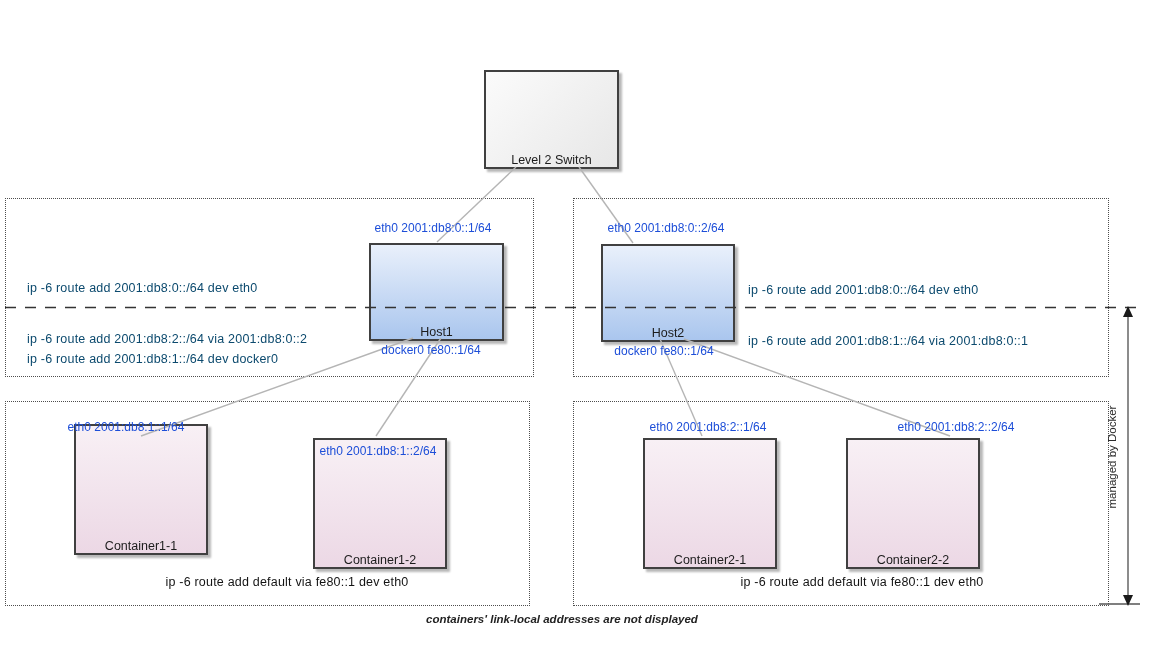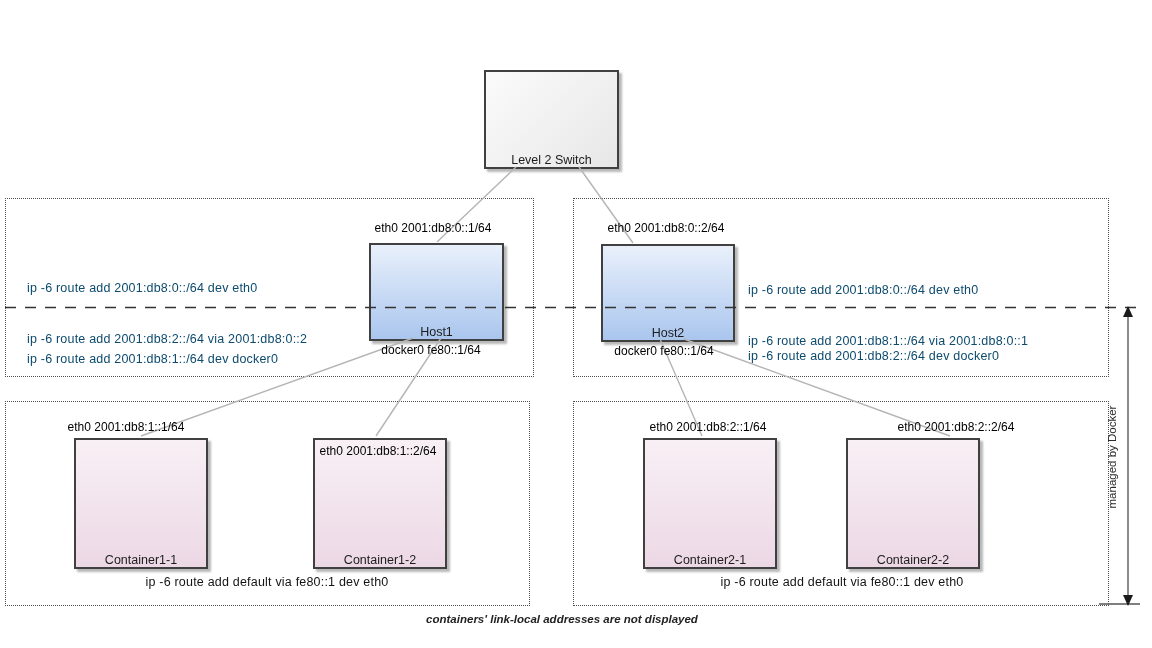--- a/index.html
+++ b/index.html
@@ -14,29 +14,29 @@
     position:absolute;border:2px solid #404040;
     display:flex;align-items:flex-end;justify-content:center;
     box-shadow:3px 3px 2px rgba(0,0,0,0.28);
     font-size:12.5px;color:#1c1c1c;text-align:center;
   }
   .node-switch{background:linear-gradient(135deg,#fbfbfb 0%,#e7e7e7 100%);}
   .node-host{background:linear-gradient(180deg,#e9f0fb 0%,#aac6ee 100%);}
   .node-container{background:linear-gradient(180deg,#f8f0f5 0%,#ecd8e5 100%);}
   .iface-label{
     position:absolute;transform:translateX(-50%);white-space:nowrap;
-    font-size:12px;color:#000000;
+    font-size:12px;color:#1d4ed8;
   }
   .routes{
     position:absolute;font-size:12.5px;line-height:17px;white-space:pre;
     color:#0c4a6e;letter-spacing:0.2px;
   }
   .center-label{
     position:absolute;transform:translateX(-50%);white-space:nowrap;
-    font-size:12.5px;color:#141414;letter-spacing:0.2px;
+    font-size:12.5px;color:#141414;letter-spacing:0.2px;margin-left:20px;
   }
   .footnote{
     position:absolute;transform:translateX(-50%);white-space:nowrap;
     font-size:11.5px;font-style:italic;font-weight:bold;color:#222;
   }
   .managed{
     position:absolute;left:1033px;top:450px;width:160px;height:14px;
     transform:rotate(-90deg);transform-origin:center;
     font-size:11.5px;color:#2a2a2a;text-align:center;white-space:nowrap;
   }
@@ -56,21 +56,21 @@
     <span>Level 2 Switch</span>
   </div>
 
   <div class="node node-host" style="left:369px;top:243px;width:131px;height:94px">
     <span>Host1</span>
   </div>
   <div class="node node-host" style="left:601px;top:244px;width:130px;height:94px">
     <span>Host2</span>
   </div>
 
-  <div class="node node-container" style="left:74px;top:438px;width:130px;height:127px">
+  <div class="node node-container" style="left:74px;top:424px;width:130px;height:127px">
     <span>Container1-1</span>
   </div>
   <div class="node node-container" style="left:313px;top:438px;width:130px;height:127px">
     <span>Container1-2</span>
   </div>
   <div class="node node-container" style="left:643px;top:438px;width:130px;height:127px">
     <span>Container2-1</span>
   </div>
   <div class="node node-container" style="left:846px;top:438px;width:130px;height:127px">
     <span>Container2-2</span>
@@ -106,23 +106,20 @@
     <div>ip -6 route add 2001:db8:0::/64 dev eth0</div>
     <div>ip -6 route add 2001:db8:2::/64 via 2001:db8:0::2</div>
   </div>
   <div class="routes" style="left:27px;top:317px">
     <div>ip -6 route add 2001:db8:1::/64 dev docker0</div>
   </div>
   <div class="routes" style="left:748px;top:248px">
     <div>ip -6 route add 2001:db8:0::/64 dev eth0</div>
     <div>ip -6 route add 2001:db8:1::/64 via 2001:db8:0::1</div>
   </div>
-  <div class="routes" style="left:748px;top:314px">
-    <div>ip -6 route add 2001:db8:2::/64 dev docker0</div>
-  </div>
 
   <div class="center-label" style="left:267px;top:575px">ip -6 route add default via fe80::1 dev eth0</div>
   <div class="center-label" style="left:842px;top:575px">ip -6 route add default via fe80::1 dev eth0</div>
 
   <div class="managed">managed by Docker</div>
 
   <div class="footnote" style="left:562px;top:613px">containers' link-local addresses are not displayed</div>
 
 </div>
 

